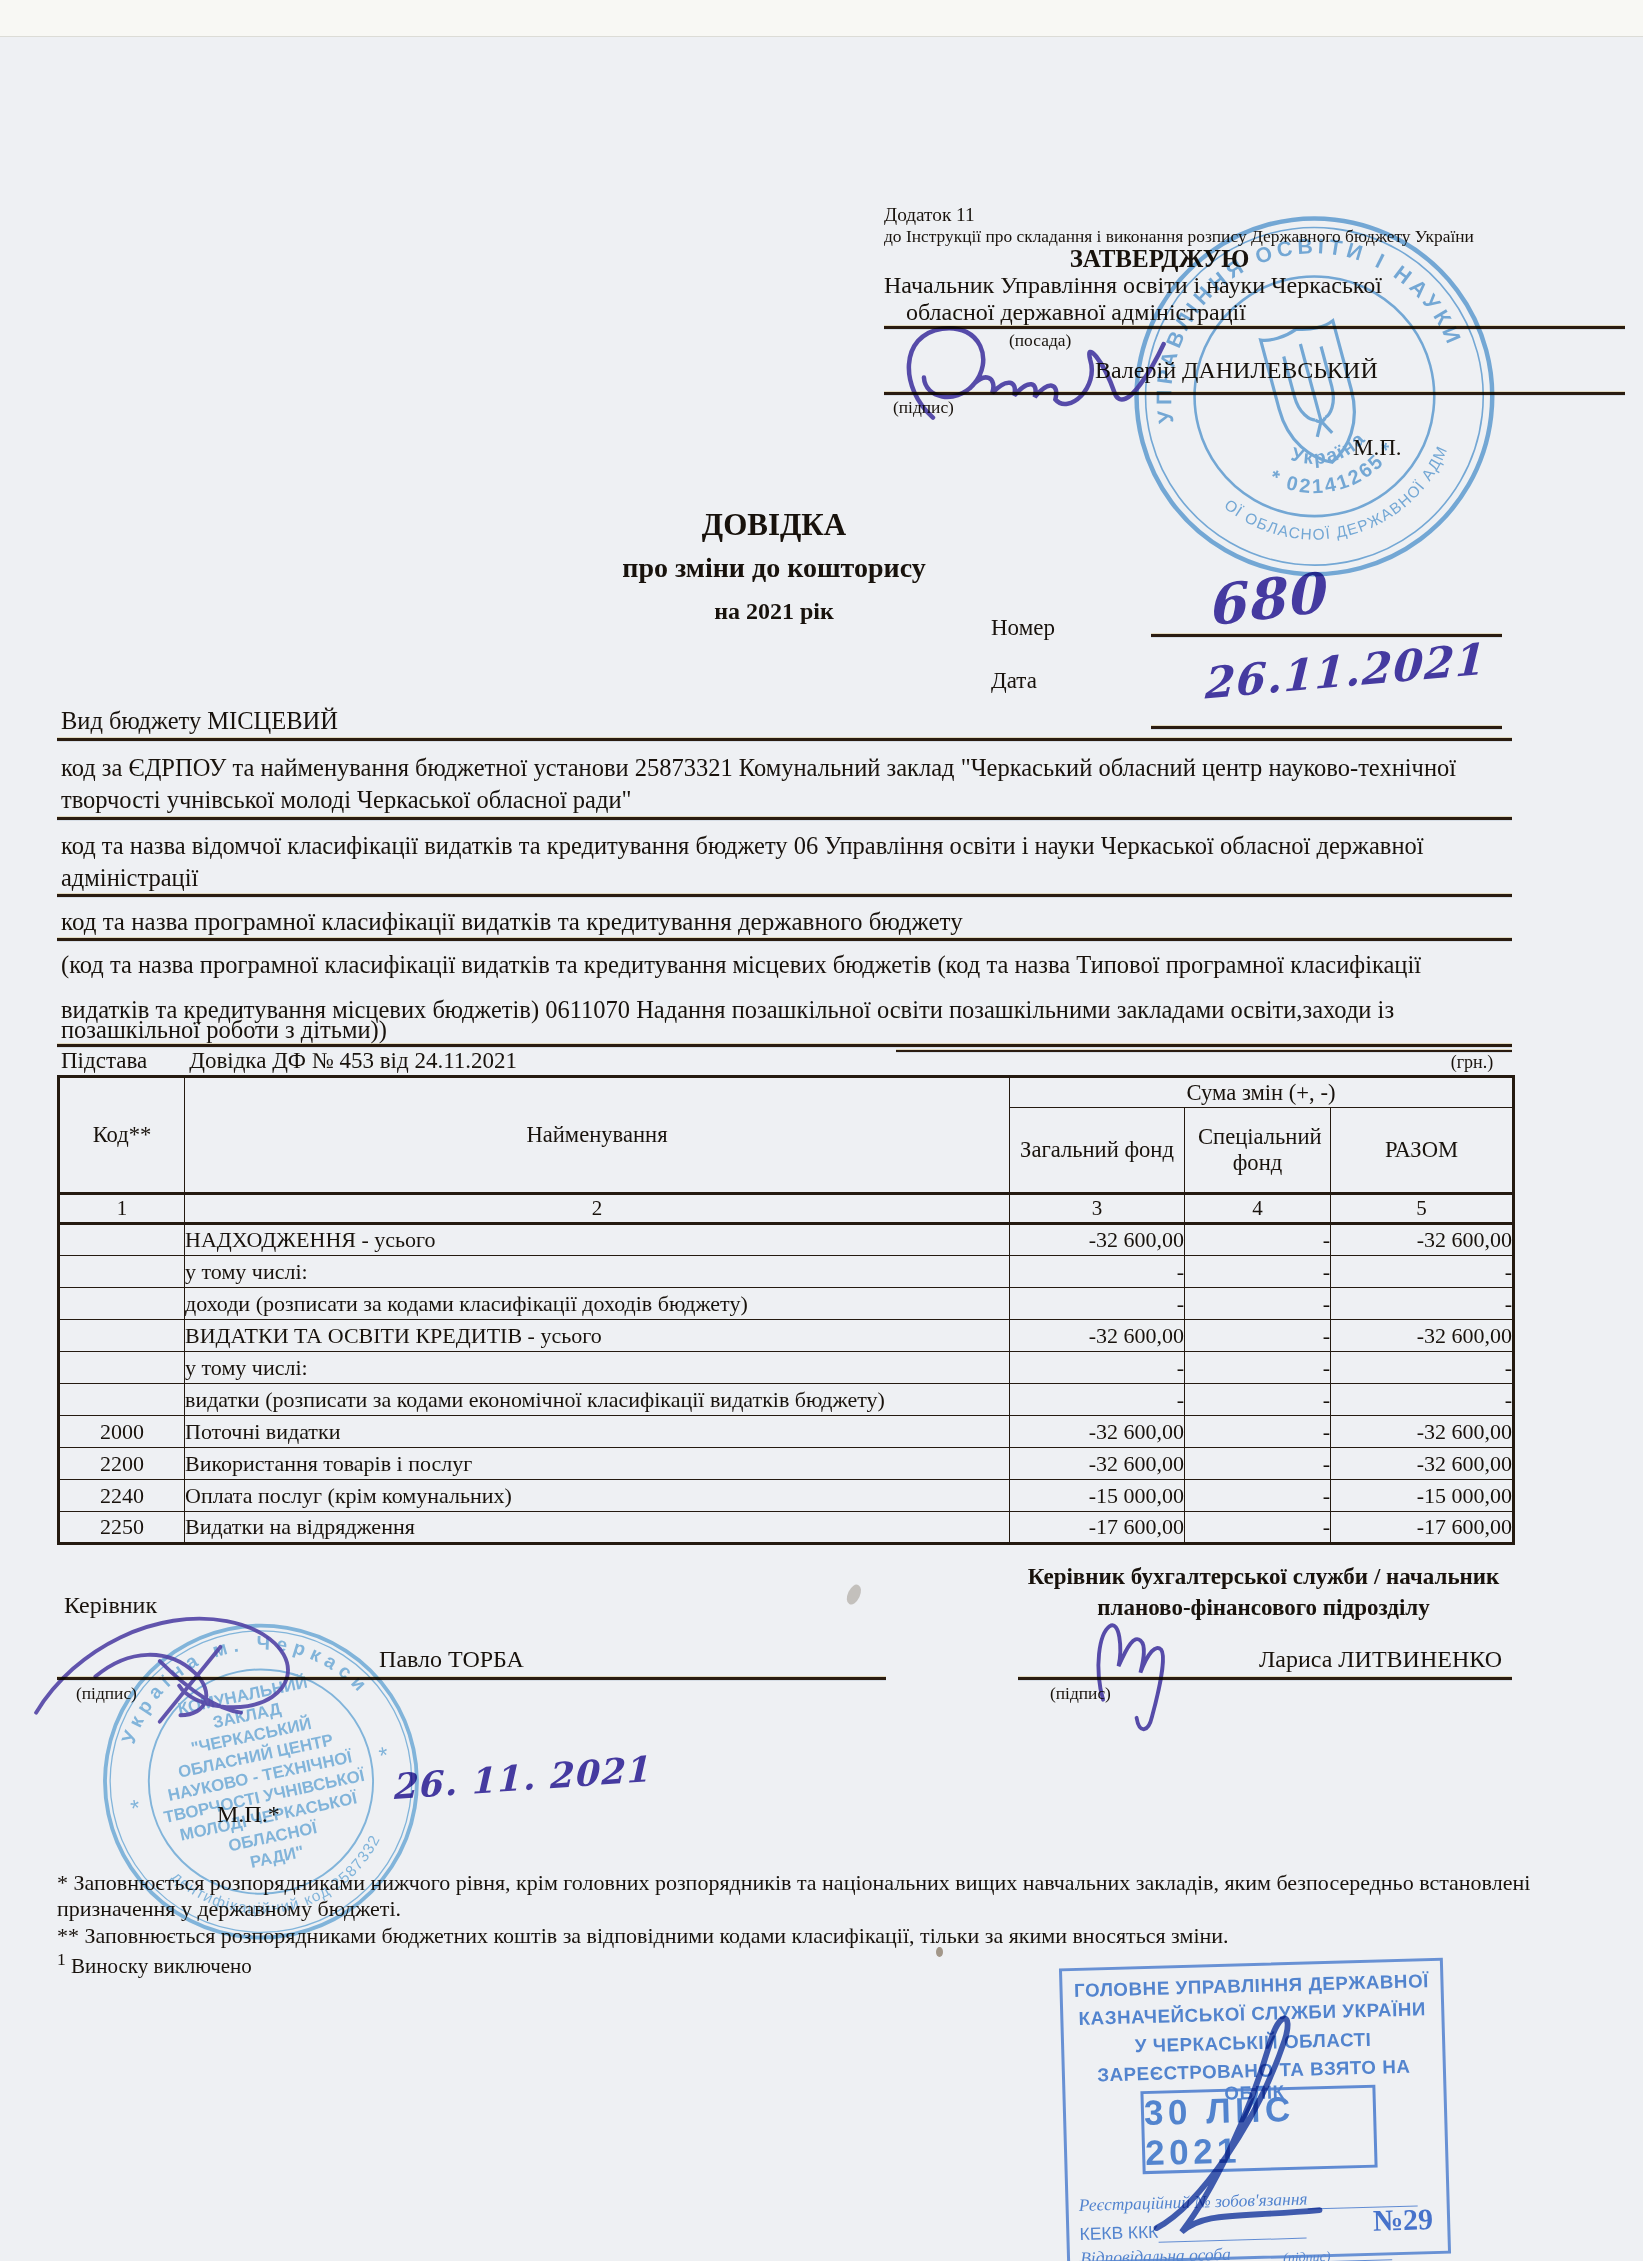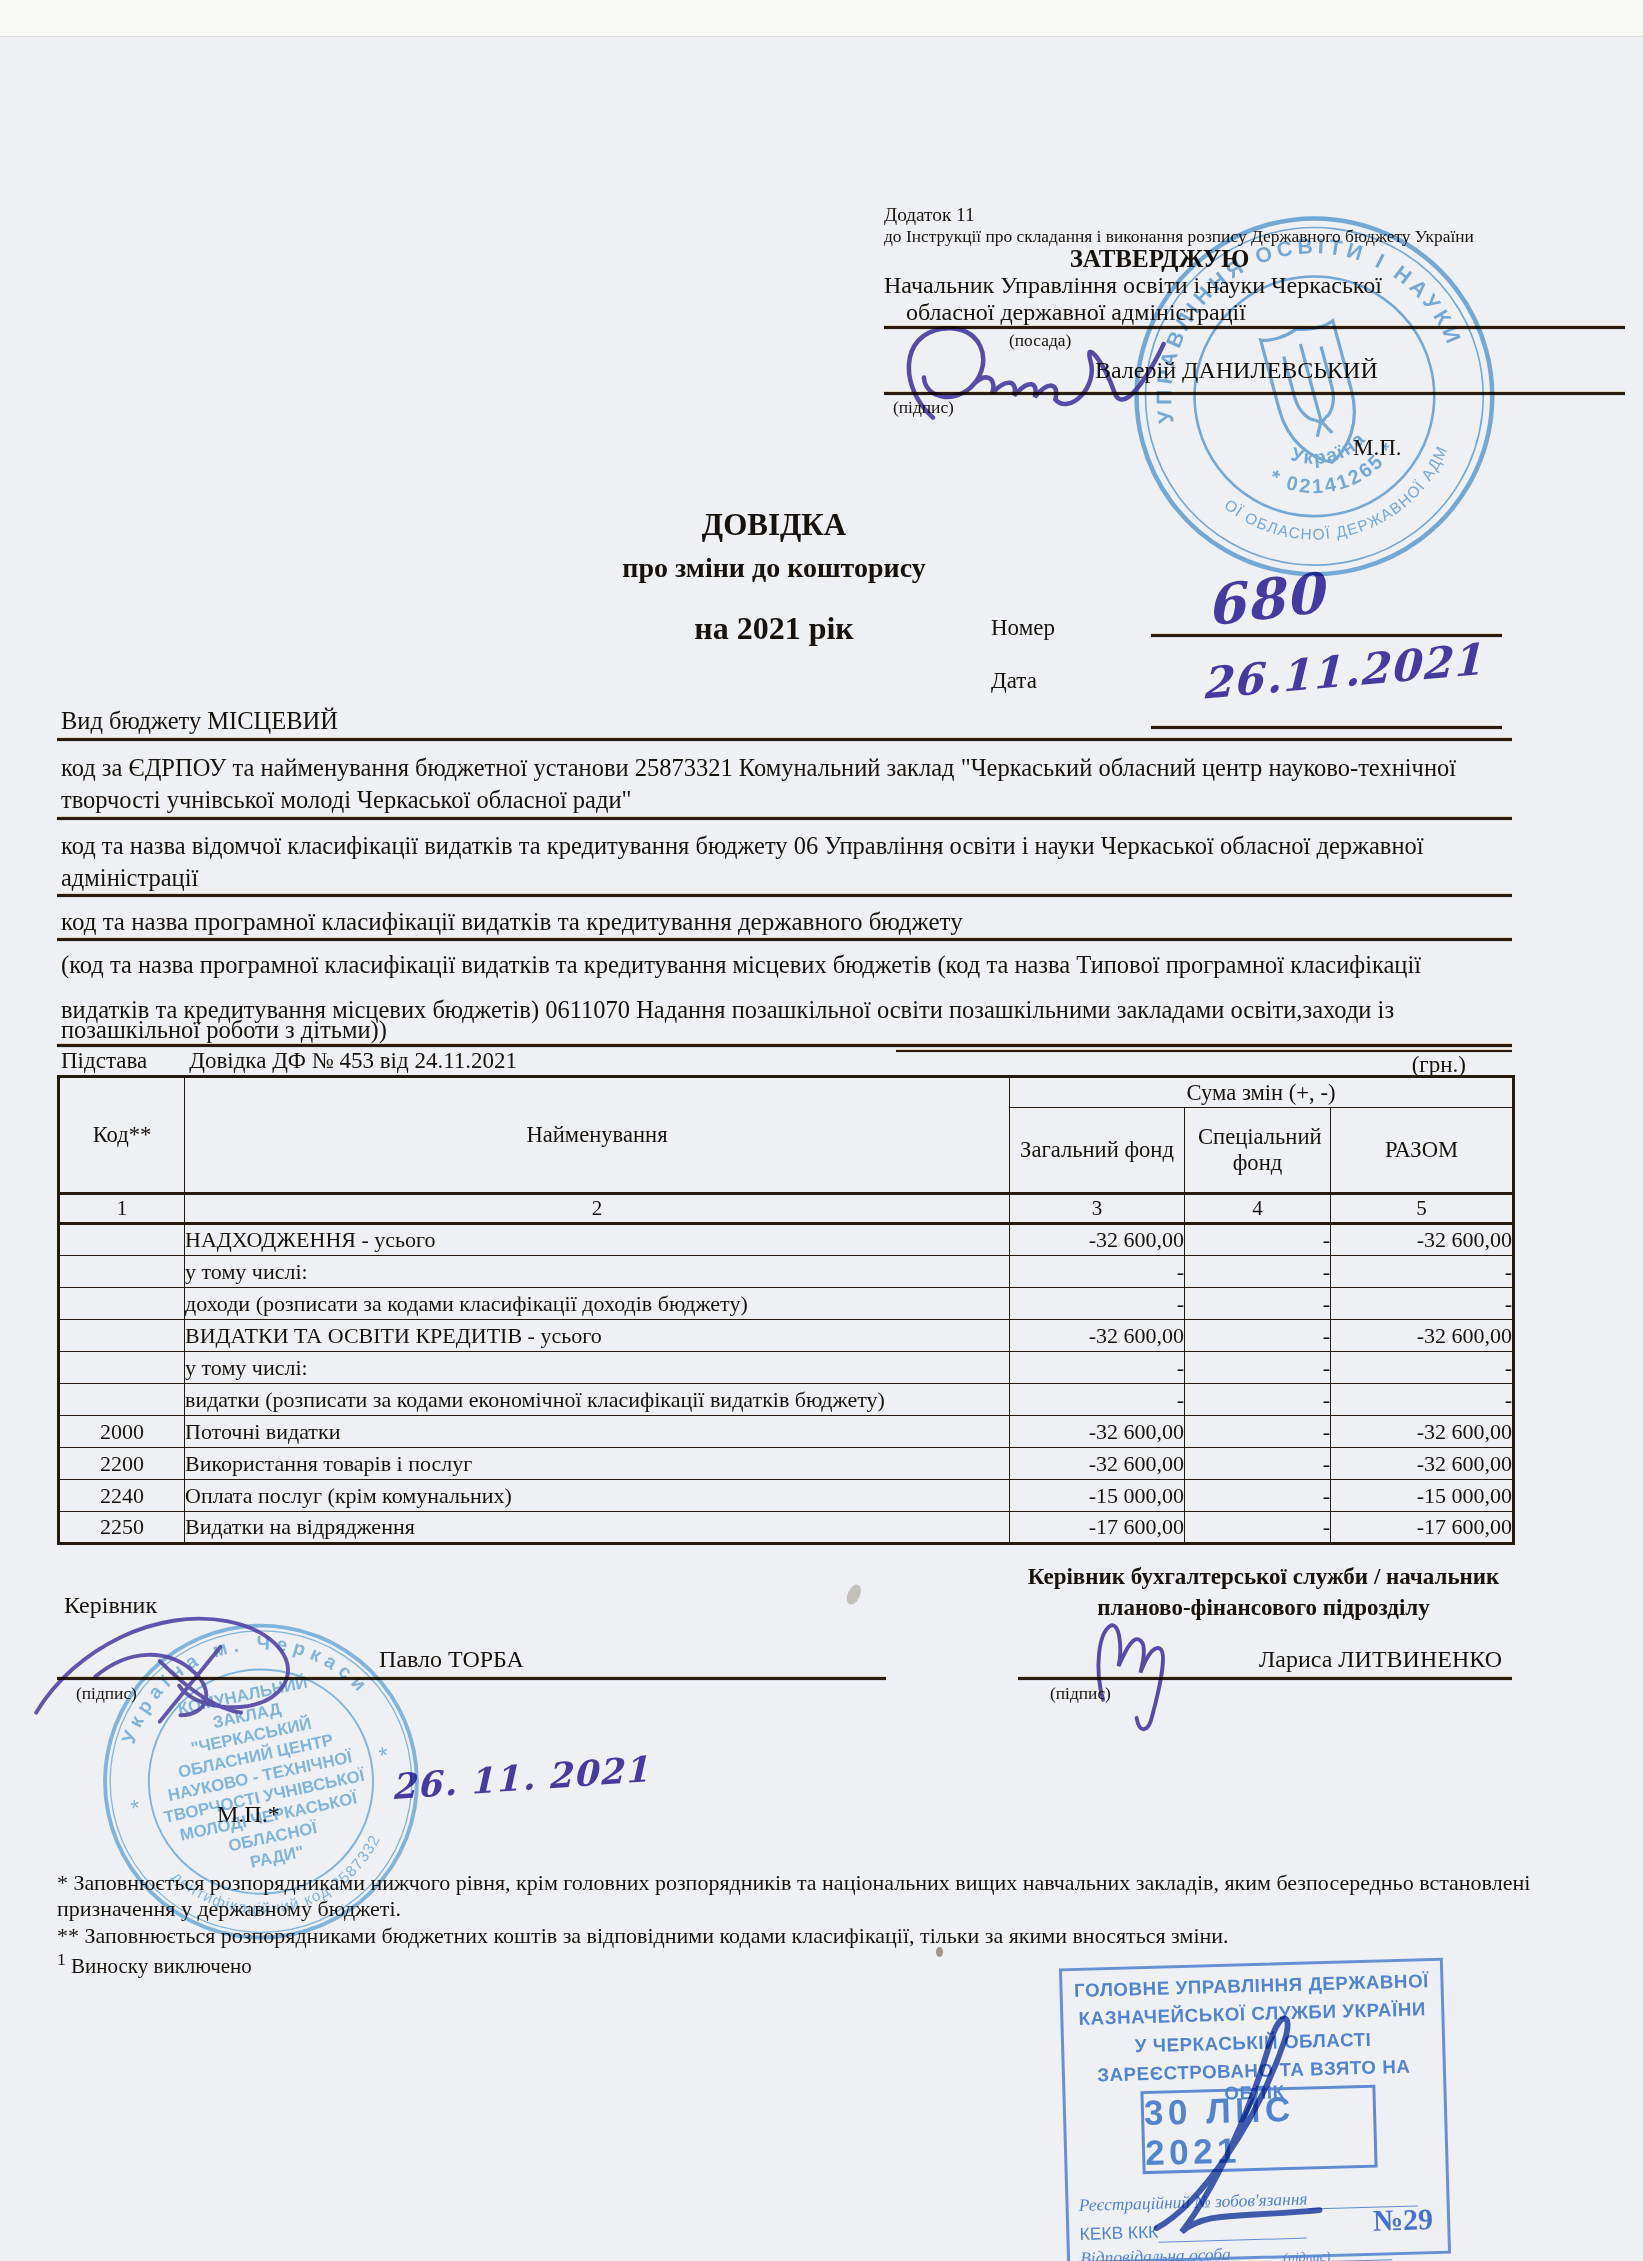--- a/index.html
+++ b/index.html
@@ -56,21 +56,21 @@
   <div class="abs" style="left:884px;top:300px;font-size:24px;margin-left:22px;">обласної державної адміністрації</div>
   <div class="hline" style="left:884px;top:326px;width:741px;"></div>
   <div class="abs small" style="left:1009px;top:331px;">(посада)</div>
   <div class="abs" style="left:1095px;top:358px;font-size:24px;">Валерій ДАНИЛЕВСЬКИЙ</div>
   <div class="hline" style="left:884px;top:392px;width:741px;"></div>
   <div class="abs small" style="left:893px;top:398px;">(підпис)</div>
   <div class="abs" style="left:1353px;top:436px;font-size:23px;">М.П.</div>
 
   <div class="abs b c" style="left:516px;top:509px;width:516px;font-size:31px;">ДОВІДКА</div>
   <div class="abs b c" style="left:516px;top:553px;width:516px;font-size:28px;">про зміни до кошторису</div>
-  <div class="abs b c" style="left:516px;top:612px;width:516px;font-size:32px;">на 2021 рік</div>
+  <div class="abs b c" style="left:516px;top:599px;width:516px;font-size:24px;">на 2021 рік</div>
 
   <div class="abs" style="left:991px;top:616px;font-size:23px;">Номер</div>
   <div class="hline" style="left:1151px;top:634px;width:351px;"></div>
   <div class="ink" style="left:1211px;top:566px;font-size:55px;transform:rotate(-7deg) skewX(-6deg);">680</div>
   <div class="abs" style="left:991px;top:669px;font-size:23px;">Дата</div>
   <div class="ink" style="left:1205px;top:646px;font-size:43px;transform:rotate(-5deg) skewX(-8deg);">26.11.2021</div>
   <div class="hline" style="left:1151px;top:726px;width:351px;"></div>
 
   <div class="abs" style="left:61px;top:708px;font-size:24.5px;">Вид бюджету  МІСЦЕВИЙ</div>
   <div class="hline" style="left:57px;top:738px;width:1455px;"></div>
@@ -88,21 +88,21 @@
 
   <div class="abs" style="left:61px;top:952px;font-size:24.5px;white-space:nowrap;">(код та назва програмної класифікації видатків та кредитування місцевих бюджетів (код та назва Типової програмної класифікації</div>
   <div class="abs" style="left:61px;top:985px;font-size:24.5px;white-space:nowrap;margin-top:12px;">видатків та кредитування місцевих бюджетів)     0611070  Надання позашкільної освіти позашкільними закладами освіти,заходи із</div>
   <div class="abs" style="left:61px;top:1017px;font-size:24.5px;">позашкільної роботи з дітьми))</div>
   <div class="hline" style="left:57px;top:1044px;width:1455px;"></div>
 
   <div class="abs" style="left:61px;top:1049px;font-size:23px;">
     <span>Підстава</span><span style="margin-left:42px;">Довідка ДФ № 453 від 24.11.2021</span>
   </div>
   <div class="hline" style="left:896px;top:1050px;width:616px;height:1.9px;"></div>
-  <div class="abs r" style="left:1346px;top:1053px;width:120px;font-size:23px;">(грн.)</div>
+  <div class="abs r" style="left:1412px;top:1053px;width:120px;font-size:18px;text-align:center;">(грн.)</div>
 
   <table class="doc-table">
     <colgroup>
         <col style="width:126px">
         <col style="width:825px">
         <col style="width:175px">
         <col style="width:146px">
         <col style="width:183px">
       </colgroup>
     <thead>

